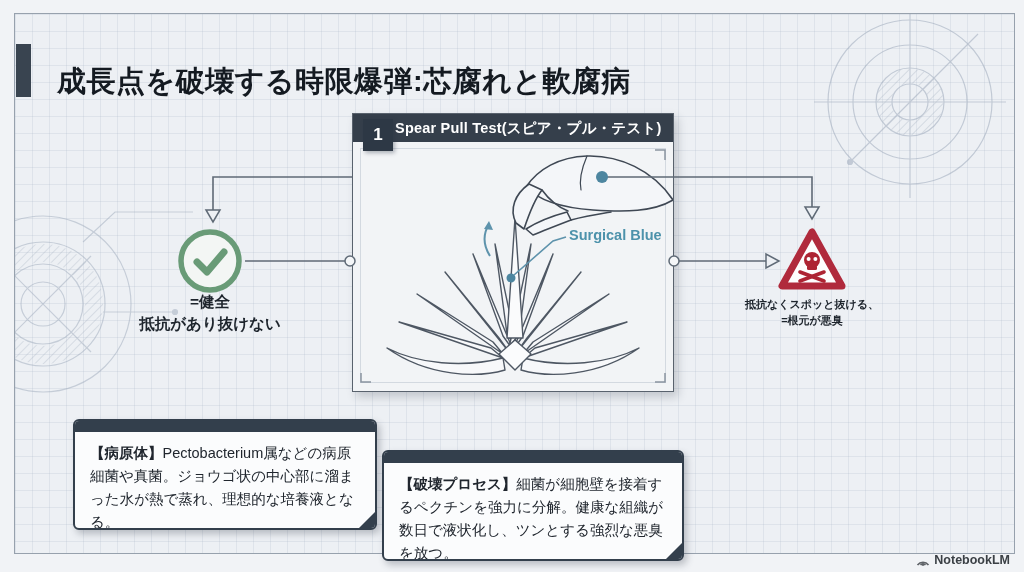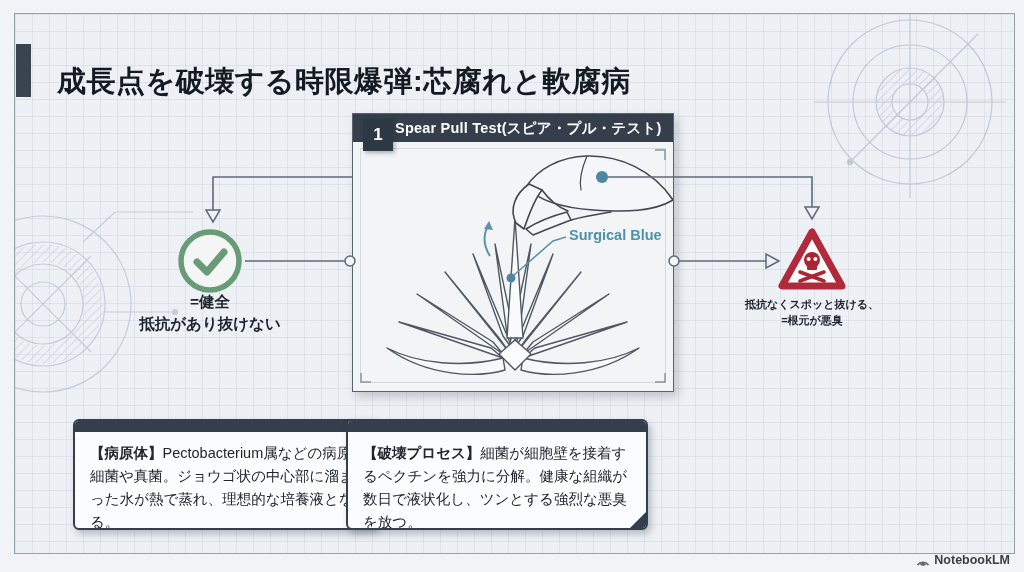--- a/index.html
+++ b/index.html
@@ -52,21 +52,21 @@
   .card-bar{height:11px;background:#333f4c;}
   .card-body{padding:10px 15px 8px 15px;font-size:14.5px;line-height:1.58;color:#20262e;
              font-weight:500;}
   .card-heading{font-weight:700;}
   .card-corner{position:absolute;right:-1px;bottom:-1px;width:18px;height:18px;background:#333f4c;
                clip-path:polygon(100% 0,100% 100%,0 100%);}
   .card-urgent{border-color:#b3293e;}
   .card-urgent .card-bar{background:#f2a42a;}
   .card-urgent .card-corner{background:#b3293e;}
   #card-0{left:48px;width:300px;margin-left:25px;}
-  #card-1{left:346px;width:298px;}
+  #card-1{left:382px;width:298px;margin-top:31px;}
   #card-2{left:681px;width:295px;}
 
   
   .footer-brand{position:absolute;right:14px;bottom:5px;display:flex;align-items:center;gap:4px;
                 font-size:12.5px;font-weight:600;color:#3b4045;z-index:4;}
 </style>
 </head>
 <body>
 
 <div class="canvas">

